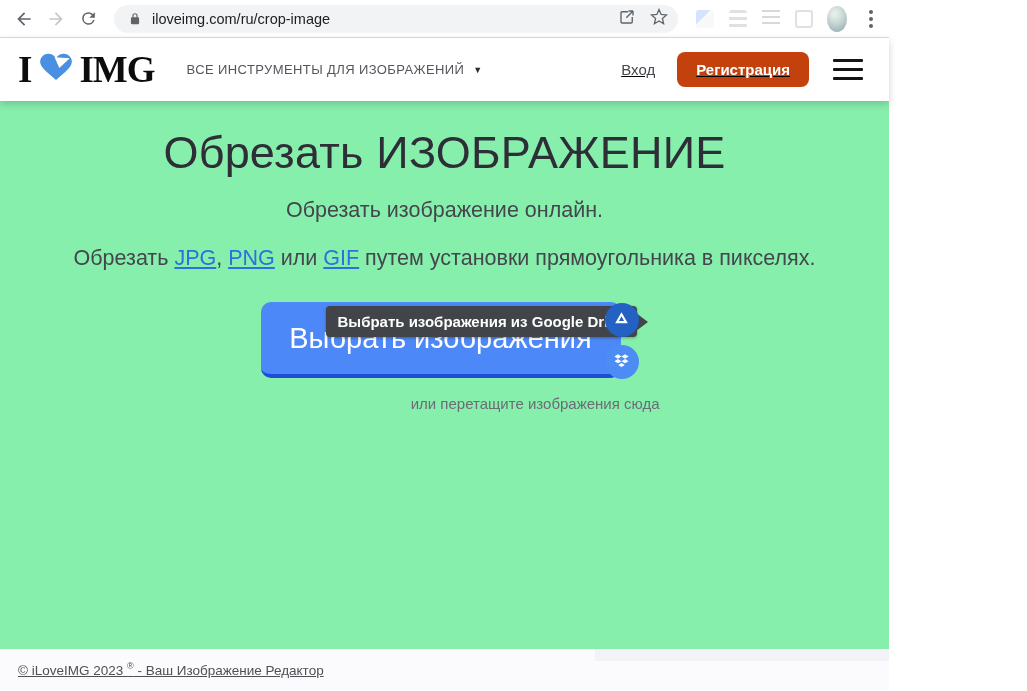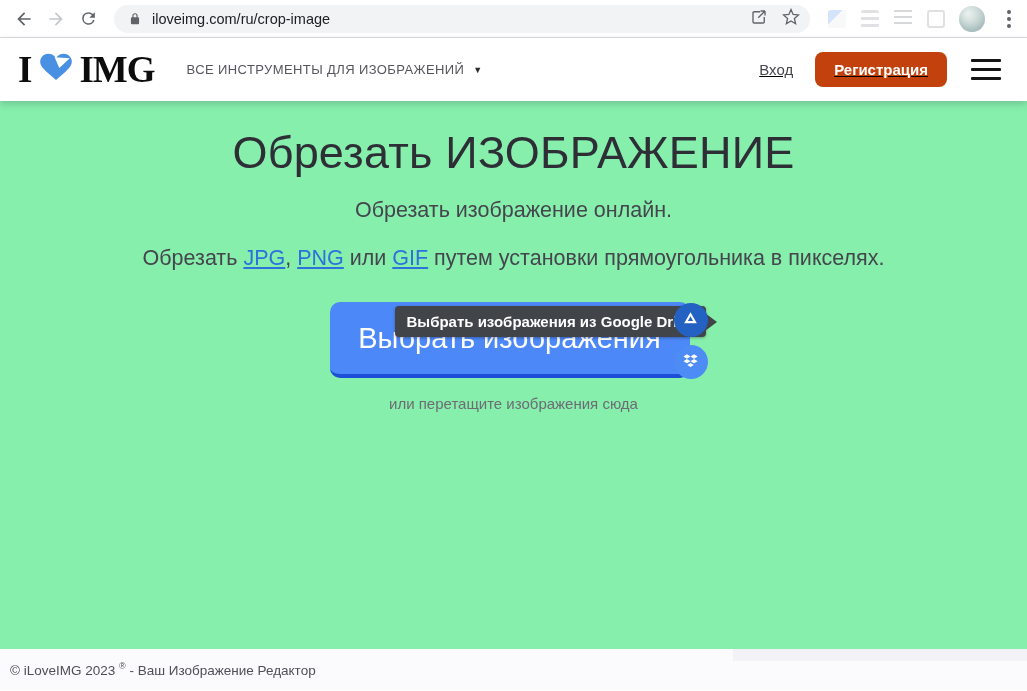--- a/index.html
+++ b/index.html
@@ -1,18 +1,18 @@
 <!DOCTYPE html>
 <html><head>
 <meta charset="utf-8">
 <style>
   * { margin:0; padding:0; box-sizing:border-box; }
   html,body { width:1027px; height:691px; }
   body { font-family:"Liberation Sans", sans-serif; background:#fff; overflow:hidden; }
-  .page { position:relative; width:1027px; height:691px; }
+  .page { position:relative; width:889px; height:691px; }
 
   
   .toolbar { height:38px; background:#ffffff; border-bottom:1px solid #dadce0;
              display:flex; align-items:center; padding:0 8px; }
   .tb-icon { width:32px; height:32px; display:flex; align-items:center; justify-content:center;
              border-radius:50%; flex:0 0 auto; }
   .omnibox { display:flex; align-items:center; height:28px; background:#f1f3f4;
              border-radius:14px; margin-left:10px; width:708px; padding:0 10px 0 14px; }
   .omnibox .lock { display:flex; align-items:center; margin-right:10px; }
   .url-text { font-size:14.5px; color:#202124; flex:1 1 auto; white-space:nowrap; }
@@ -66,25 +66,25 @@
                 padding:0 12px; border-radius:4px; white-space:nowrap; z-index:3;
                 box-shadow:0 1px 3px rgba(0,0,0,.3); }
   .gd-tooltip::after { content:""; position:absolute; right:-11px; top:50%;
                 margin-top:-9px; border:9px solid transparent; border-right-width:0;
                 border-left:12px solid #41454a; }
   .cloud-btn { position:absolute; left:375px; width:34px; height:34px; border-radius:50%;
                border:none; display:flex; align-items:center; justify-content:center;
                cursor:pointer; z-index:4; }
   .gdrive-btn { top:1px; background:#2361c2; }
   .dropbox-btn { top:43px; background:#4d8cf5; }
-  .drag-hint { position:absolute; left:0; right:0; top:93px; font-size:15px; color:#6c6c74; }
+  .drag-hint { position:absolute; left:0; right:0; top:93px; font-size:15px; color:#6c6c74;text-align:right; }
 
   
   .footer { height:41px; background:#fbfbfd; position:relative; }
-  .footer-text { position:absolute; left:10px; top:12px; font-size:13.5px; color:#4f4f56; }
+  .footer-text { position:absolute; left:18px; top:12px; font-size:13.5px; color:#4f4f56;text-decoration:underline; }
   .footer-text sup { font-size:9px; }
   .footer-notch { position:absolute; right:0; top:0; width:294px; height:12px; background:#f3f3f7; }
 </style>
 </head>
 <body>
 
 <div class="page">
 
   <div class="toolbar">
     <span class="tb-icon">

